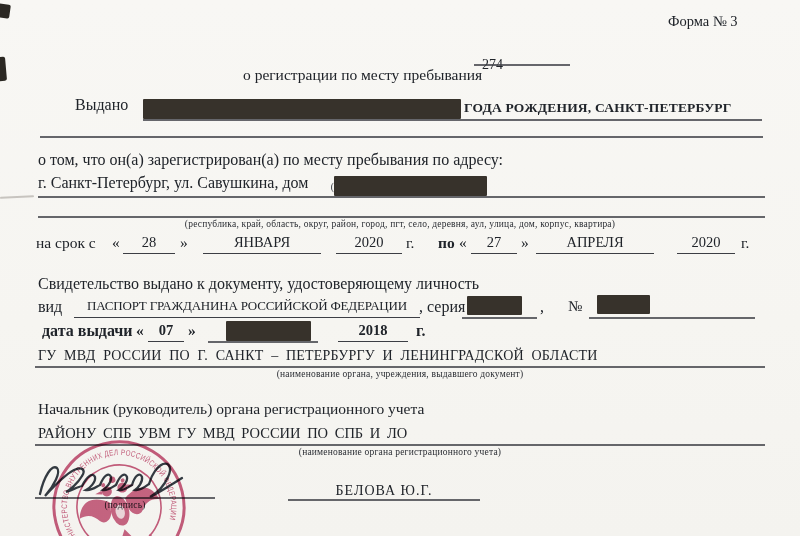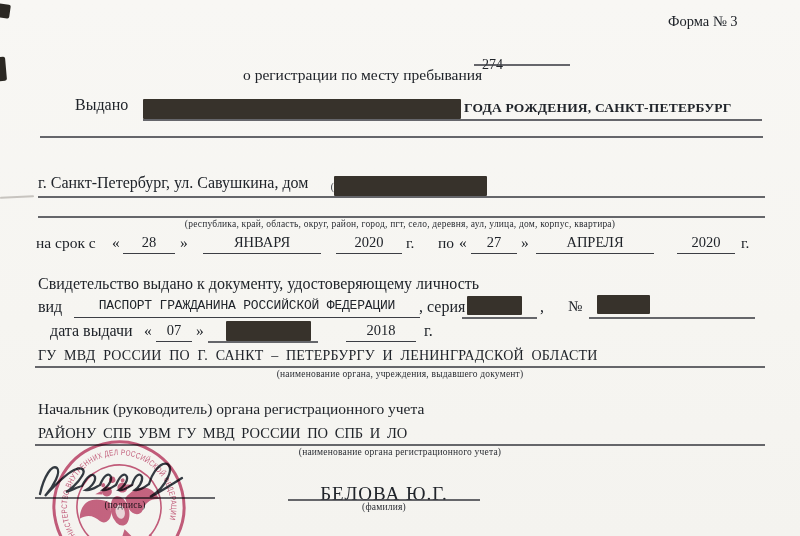--- a/index.html
+++ b/index.html
@@ -40,58 +40,59 @@
   <div class="abs" style="left:243px;top:66px;font-size:15.5px;">о регистрации по месту пребывания</div>
 
   <div class="abs t16" style="left:75px;top:96px;">Выдано</div>
   <div class="redact" style="left:143px;top:99px;width:318px;height:20px;"></div>
   <div class="abs bold" style="left:464px;top:100px;font-size:13.5px;letter-spacing:.2px;">ГОДА РОЖДЕНИЯ, САНКТ-ПЕТЕРБУРГ</div>
   <div class="rule" style="left:143px;top:119px;width:619px;"></div>
 
   <div class="rule" style="left:40px;top:136px;width:723px;"></div>
   <div class="centerwrap caption" style="top:139px;margin-top:43px;">(Ф. И. О., год и место рождения)</div>
 
+  <div class="abs t16" style="left:38px;top:151px;">о том, что он(а) зарегистрирован(а) по месту пребывания по адресу:</div>
   <div class="abs t16" style="left:38px;top:174px;">г. Санкт-Петербург, ул. Савушкина, дом</div>
   <div class="redact" style="left:334px;top:176px;width:153px;height:20px;"></div>
   <div class="rule" style="left:38px;top:196px;width:727px;"></div>
   <div class="rule" style="left:38px;top:216px;width:727px;"></div>
   <div class="centerwrap caption" style="top:219px;">(республика, край, область, округ, район, город, пгт, село, деревня, аул, улица, дом, корпус, квартира)</div>
 
   <div class="abs" style="left:0;top:234px;width:800px;height:22px;">
     <span class="abs t15" style="left:36px;">на срок с</span>
     <span class="abs t15" style="left:112px;">«</span>
     <span class="cell b" style="left:123px;width:52px;">28</span>
     <span class="abs t15" style="left:180px;">»</span>
     <span class="cell b" style="left:203px;width:118px;">ЯНВАРЯ</span>
     <span class="cell b" style="left:336px;width:66px;">2020</span>
     <span class="abs t15" style="left:406px;">г.</span>
-    <span class="abs t15" style="left:438px;">по</span>
+    <span class="abs t15" style="left:438px;font-weight:bold;">по</span>
     <span class="abs t15" style="left:459px;">«</span>
     <span class="cell b" style="left:471px;width:46px;">27</span>
     <span class="abs t15" style="left:521px;">»</span>
     <span class="cell b" style="left:536px;width:118px;">АПРЕЛЯ</span>
     <span class="cell b" style="left:677px;width:58px;">2020</span>
     <span class="abs t15" style="left:741px;">г.</span>
   </div>
 
   <div class="abs t16" style="left:38px;top:275px;">Свидетельство выдано к документу, удостоверяющему личность</div>
 
   <div class="abs" style="left:0;top:298px;width:800px;height:22px;">
     <span class="abs t16" style="left:38px;">вид</span>
-    <span class="cell" style="left:74px;width:346px;font-size:13px;letter-spacing:-.2px;font-family:Liberation Mono, monospace;">ПАСПОРТ ГРАЖДАНИНА РОССИЙСКОЙ ФЕДЕРАЦИИ</span>
+    <span class="cell" style="left:74px;width:346px;font-size:13px;letter-spacing:-.2px;">ПАСПОРТ ГРАЖДАНИНА РОССИЙСКОЙ ФЕДЕРАЦИИ</span>
     <span class="abs t16" style="left:419px;">, серия</span>
     <span class="abs t16" style="left:540px;">,</span>
     <span class="abs" style="left:568px;font-size:15px;">№</span>
   </div>
   <div class="rule" style="left:462px;top:317px;width:75px;height:1.5px;"></div>
   <div class="redact" style="left:467px;top:296px;width:55px;height:19px;"></div>
   <div class="rule" style="left:589px;top:317px;width:166px;height:1.5px;"></div>
   <div class="redact" style="left:597px;top:295px;width:53px;height:19px;"></div>
 
-  <div class="abs" style="left:12px;top:322px;width:712px;height:22px;">
+  <div class="abs" style="left:4px;top:322px;width:712px;height:22px;font-weight:bold;">
     <span class="abs t16" style="left:38px;">дата выдачи</span>
     <span class="abs t15" style="left:132px;">«</span>
     <span class="cell" style="left:144px;width:36px;">07</span>
     <span class="abs t15" style="left:184px;">»</span>
     <span class="cell" style="left:334px;width:70px;">2018</span>
     <span class="abs t16" style="left:412px;">г.</span>
   </div>
   <div class="rule" style="left:208px;top:341px;width:110px;"></div>
   <div class="redact" style="left:226px;top:321px;width:85px;height:20px;"></div>
 
@@ -103,23 +104,22 @@
   <div class="abs" style="left:38px;top:425px;font-size:14.5px;word-spacing:3px;">РАЙОНУ СПБ УВМ  ГУ  МВД РОССИИ  ПО СПБ  И  ЛО</div>
   <div class="rule" style="left:35px;top:444px;width:730px;"></div>
   <div class="centerwrap caption" style="top:447px;">(наименование органа регистрационного учета)</div>
 
   <svg class="sig" width="185" height="48" viewBox="0 0 185 48">
     <path d="M 10 38 C 14 20 22 8 27 12 C 31 16 24 30 15 40 C 26 28 36 18 44 14 C 52 10 56 14 52 20 C 48 27 40 34 36 36 C 42 34 48 31 52 30 C 57 20 63 16 65 21 C 66 26 60 32 56 34 C 61 35 66 31 70 29 C 74 19 79 16 81 21 C 82 26 76 32 73 34 C 78 35 82 31 86 29 C 90 19 95 16 97 21 C 98 26 92 32 89 34 C 94 35 98 31 102 29 C 105 19 110 16 112 21 C 113 26 108 32 105 34 C 110 35 115 31 119 28 C 122 17 128 10 133 8 C 140 6 142 13 138 21 C 134 30 127 37 120 41 C 130 36 141 29 152 22" fill="none" stroke="#333a41" stroke-width="2.3" stroke-linecap="round"></path>
   </svg>
   <div class="rule" style="left:35px;top:497px;width:180px;"></div>
   <div class="caption" style="position:absolute;left:35px;top:500px;width:180px;">(подпись)</div>
 
-  <div class="abs" style="left:288px;top:483px;width:192px;text-align:center;font-size:19px;letter-spacing:1px;">БЕЛОВА  Ю.Г.</div>
+  <div class="abs" style="left:288px;top:483px;width:192px;text-align:center;font-size:14px;letter-spacing:1px;">БЕЛОВА  Ю.Г.</div>
   <div class="rule" style="left:288px;top:499px;width:192px;"></div>
-  <div class="caption" style="position:absolute;left:288px;top:502px;width:192px;">(фамилия)</div>
 
   <svg class="stamp" width="190" height="190" viewBox="0 0 190 190">
     <defs>
       <path id="ringTop" d="M 50 121 A 52 52 0 1 1 140 121" fill="none"></path>
       <path id="ringBottom" d="M 53 118 A 52 52 0 0 0 137 118" fill="none"></path>
     </defs>
     <circle cx="95" cy="95" r="65" style="fill:none;stroke:var(--stamp-color,#c2496f);stroke-width:3;"></circle>
     <circle cx="95" cy="95" r="42" style="fill:none;stroke:var(--stamp-color,#c2496f);stroke-width:1.6;"></circle>
     <text style="fill:var(--stamp-color,#c2496f);font-family:'Liberation Sans',sans-serif;font-size:8px;letter-spacing:.5px;">
       <textPath href="#ringTop" textLength="216" lengthAdjust="spacingAndGlyphs">МИНИСТЕРСТВО ВНУТРЕННИХ ДЕЛ РОССИЙСКОЙ ФЕДЕРАЦИИ</textPath>

